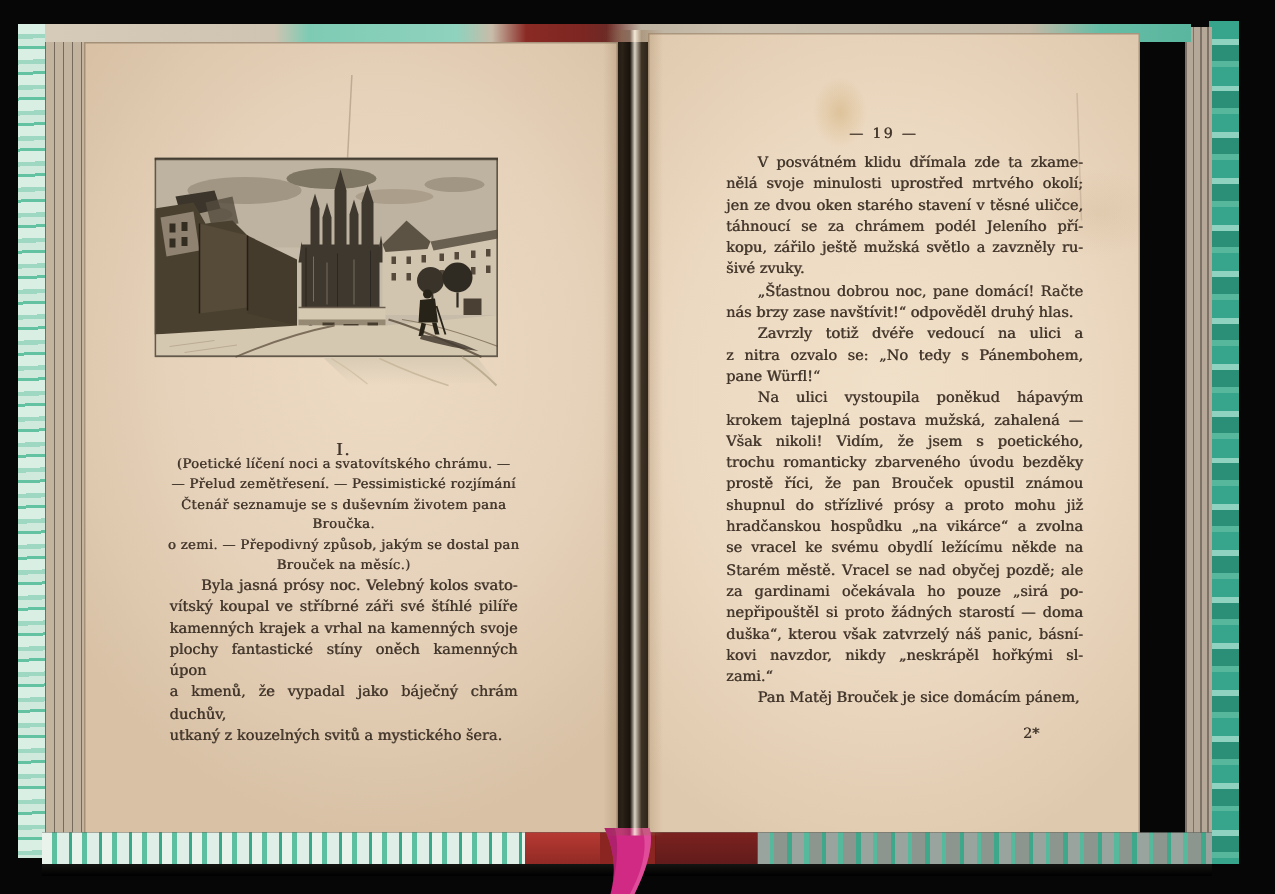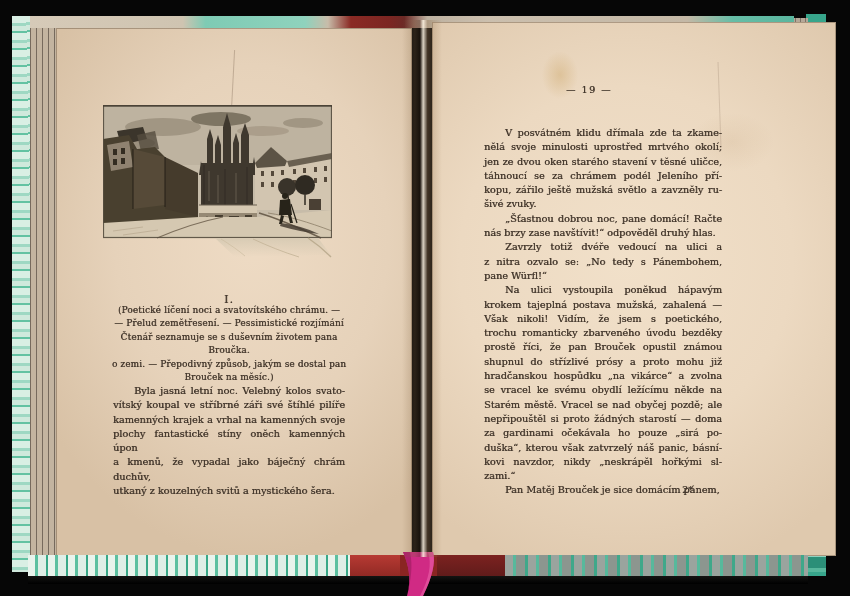--- a/index.html
+++ b/index.html
@@ -26,21 +26,21 @@
   .be-4{left:409px;width:68px;background:linear-gradient(180deg,#7c2220,#5e1b1a);}
   .be-5{left:477px;width:303px;background:repeating-linear-gradient(90deg,#9aa49e 0 8px,#57b99c 8px 11px,#8c968f 11px 20px,#3fa88a 20px 23px);}
   .bottom-shadow{left:28px;top:576px;width:780px;height:8px;background:linear-gradient(180deg,#141412,#000);}
   .ribbon{left:400px;top:552px;width:38px;height:44px;}
 
   
   .page{position:absolute;box-shadow:0 0 0 1px rgba(70,52,35,.35) inset;}
   .page-left{left:56px;top:28px;width:356px;height:528px;
     background:
       radial-gradient(ellipse 70% 60% at 55% 40%, #eedbc4 0%, #e6d2ba 55%, #d8c1a5 100%);}
-  .page-right{left:432px;top:22px;width:404px;height:534px;
+  .page-right{left:432px;top:22px;width:328px;height:534px;
     background:
       radial-gradient(ellipse 26px 34px at 128px 53px, rgba(195,152,78,.32), rgba(195,152,78,0) 70%),
       radial-gradient(ellipse 60px 42px at 300px 120px, rgba(160,120,70,.10), rgba(160,120,70,0) 70%),
       radial-gradient(ellipse 75% 60% at 48% 45%, #f1e0c9 0%, #ecd9c1 55%, #dfc9ae 100%);}
   .gutter{left:402px;top:20px;width:40px;height:537px;z-index:5;
     background:linear-gradient(90deg,rgba(130,100,66,0) 0%,rgba(130,100,66,.30) 32%,rgba(70,48,26,.28) 45%,rgba(255,246,228,.85) 53%,rgba(150,118,82,.40) 64%,rgba(150,118,82,0) 100%);}
   .scratch{width:1px;background:rgba(120,98,76,.35);}
 
   
   .ink{color:#41352a;text-shadow:0.4px 0 0 rgba(65,53,42,.8);}
@@ -190,38 +190,38 @@
     <div class="a textcol" style="left:50px;top:276px;width:246px;">
         <div class="sline ink">(Poetické líčení noci a svatovítského chrámu. —</div>
         <div class="sline ink">— Přelud zemětřesení. — Pessimistické rozjímání</div>
         <div class="sline ink">Čtenář seznamuje se s duševním životem pana Broučka.</div>
         <div class="sline ink">o zemi. — Přepodivný způsob, jakým se dostal pan</div>
         <div class="sline ink">Brouček na měsíc.)</div>
       </div>
 
     <div class="a textcol" style="left:57px;top:356px;width:232px;">
         <div class="para">
-          <div class="bline ink first">Byla jasná letní noc. Velebný kolos svato-</div>
+          <div class="bline ink first">Byla jasná prósy noc. Velebný kolos svato-</div>
           <div class="bline ink">vítský koupal ve stříbrné záři své štíhlé pilíře</div>
           <div class="bline ink">kamenných krajek a vrhal na kamenných svoje</div>
           <div class="bline ink">plochy fantastické stíny oněch kamenných úpon</div>
           <div class="bline ink">a kmenů, že vypadal jako báječný chrám duchův,</div>
           <div class="bline ink last">utkaný z kouzelných svitů a mystického šera.</div>
         </div>
       </div>
   </div>
 
   <div class="a gutter"></div>
 
   <div class="page page-right">
     <div class="a scratch" style="left:287px;top:40px;height:85px;transform:rotate(-2deg);opacity:.6;"></div>
 
     <div class="a textcol ink pagenum" style="left:42px;top:62px;width:230px;">— 19 —</div>
 
-    <div class="a textcol" style="left:52px;top:104px;width:238px;">
+    <div class="a textcol" style="left:52px;top:80px;width:238px;">
         <div class="para">
           <div class="bline ink first">V posvátném klidu dřímala zde ta zkame-</div>
           <div class="bline ink">nělá svoje minulosti uprostřed mrtvého okolí;</div>
           <div class="bline ink">jen ze dvou oken starého stavení v těsné uličce,</div>
           <div class="bline ink">táhnoucí se za chrámem podél Jeleního pří-</div>
           <div class="bline ink">kopu, zářilo ještě mužská světlo a zavzněly ru-</div>
           <div class="bline ink last">šivé zvuky.</div>
         </div>
         <div class="para">
           <div class="bline ink first">„Šťastnou dobrou noc, pane domácí! Račte</div>
@@ -235,22 +235,22 @@
         <div class="para">
           <div class="bline ink first">Na ulici vystoupila poněkud hápavým</div>
           <div class="bline ink">krokem tajeplná postava mužská, zahalená —</div>
           <div class="bline ink">Však nikoli! Vidím, že jsem s poetického,</div>
           <div class="bline ink">trochu romanticky zbarveného úvodu bezděky</div>
           <div class="bline ink">prostě říci, že pan Brouček opustil známou</div>
           <div class="bline ink">shupnul do střízlivé prósy a proto mohu již</div>
           <div class="bline ink">hradčanskou hospůdku „na vikárce“ a zvolna</div>
           <div class="bline ink">se vracel ke svému obydlí ležícímu někde na</div>
           <div class="bline ink">Starém městě. Vracel se nad obyčej pozdě; ale</div>
+          <div class="bline ink">za gardinami očekávala ho pouze „sirá po-</div>
           <div class="bline ink">nepřipouštěl si proto žádných starostí — doma</div>
-          <div class="bline ink">za gardinami očekávala ho pouze „sirá po-</div>
           <div class="bline ink">duška“, kterou však zatvrzelý náš panic, básní-</div>
           <div class="bline ink">kovi navzdor, nikdy „neskrápěl hořkými sl-</div>
           <div class="bline ink last">zami.“</div>
         </div>
         <div class="para">
           <div class="bline ink first last">Pan Matěj Brouček je sice domácím pánem,</div>
         </div>
       </div>
 
     <div class="a textcol ink sig" style="left:250px;top:462px;width:40px;">2*</div>

